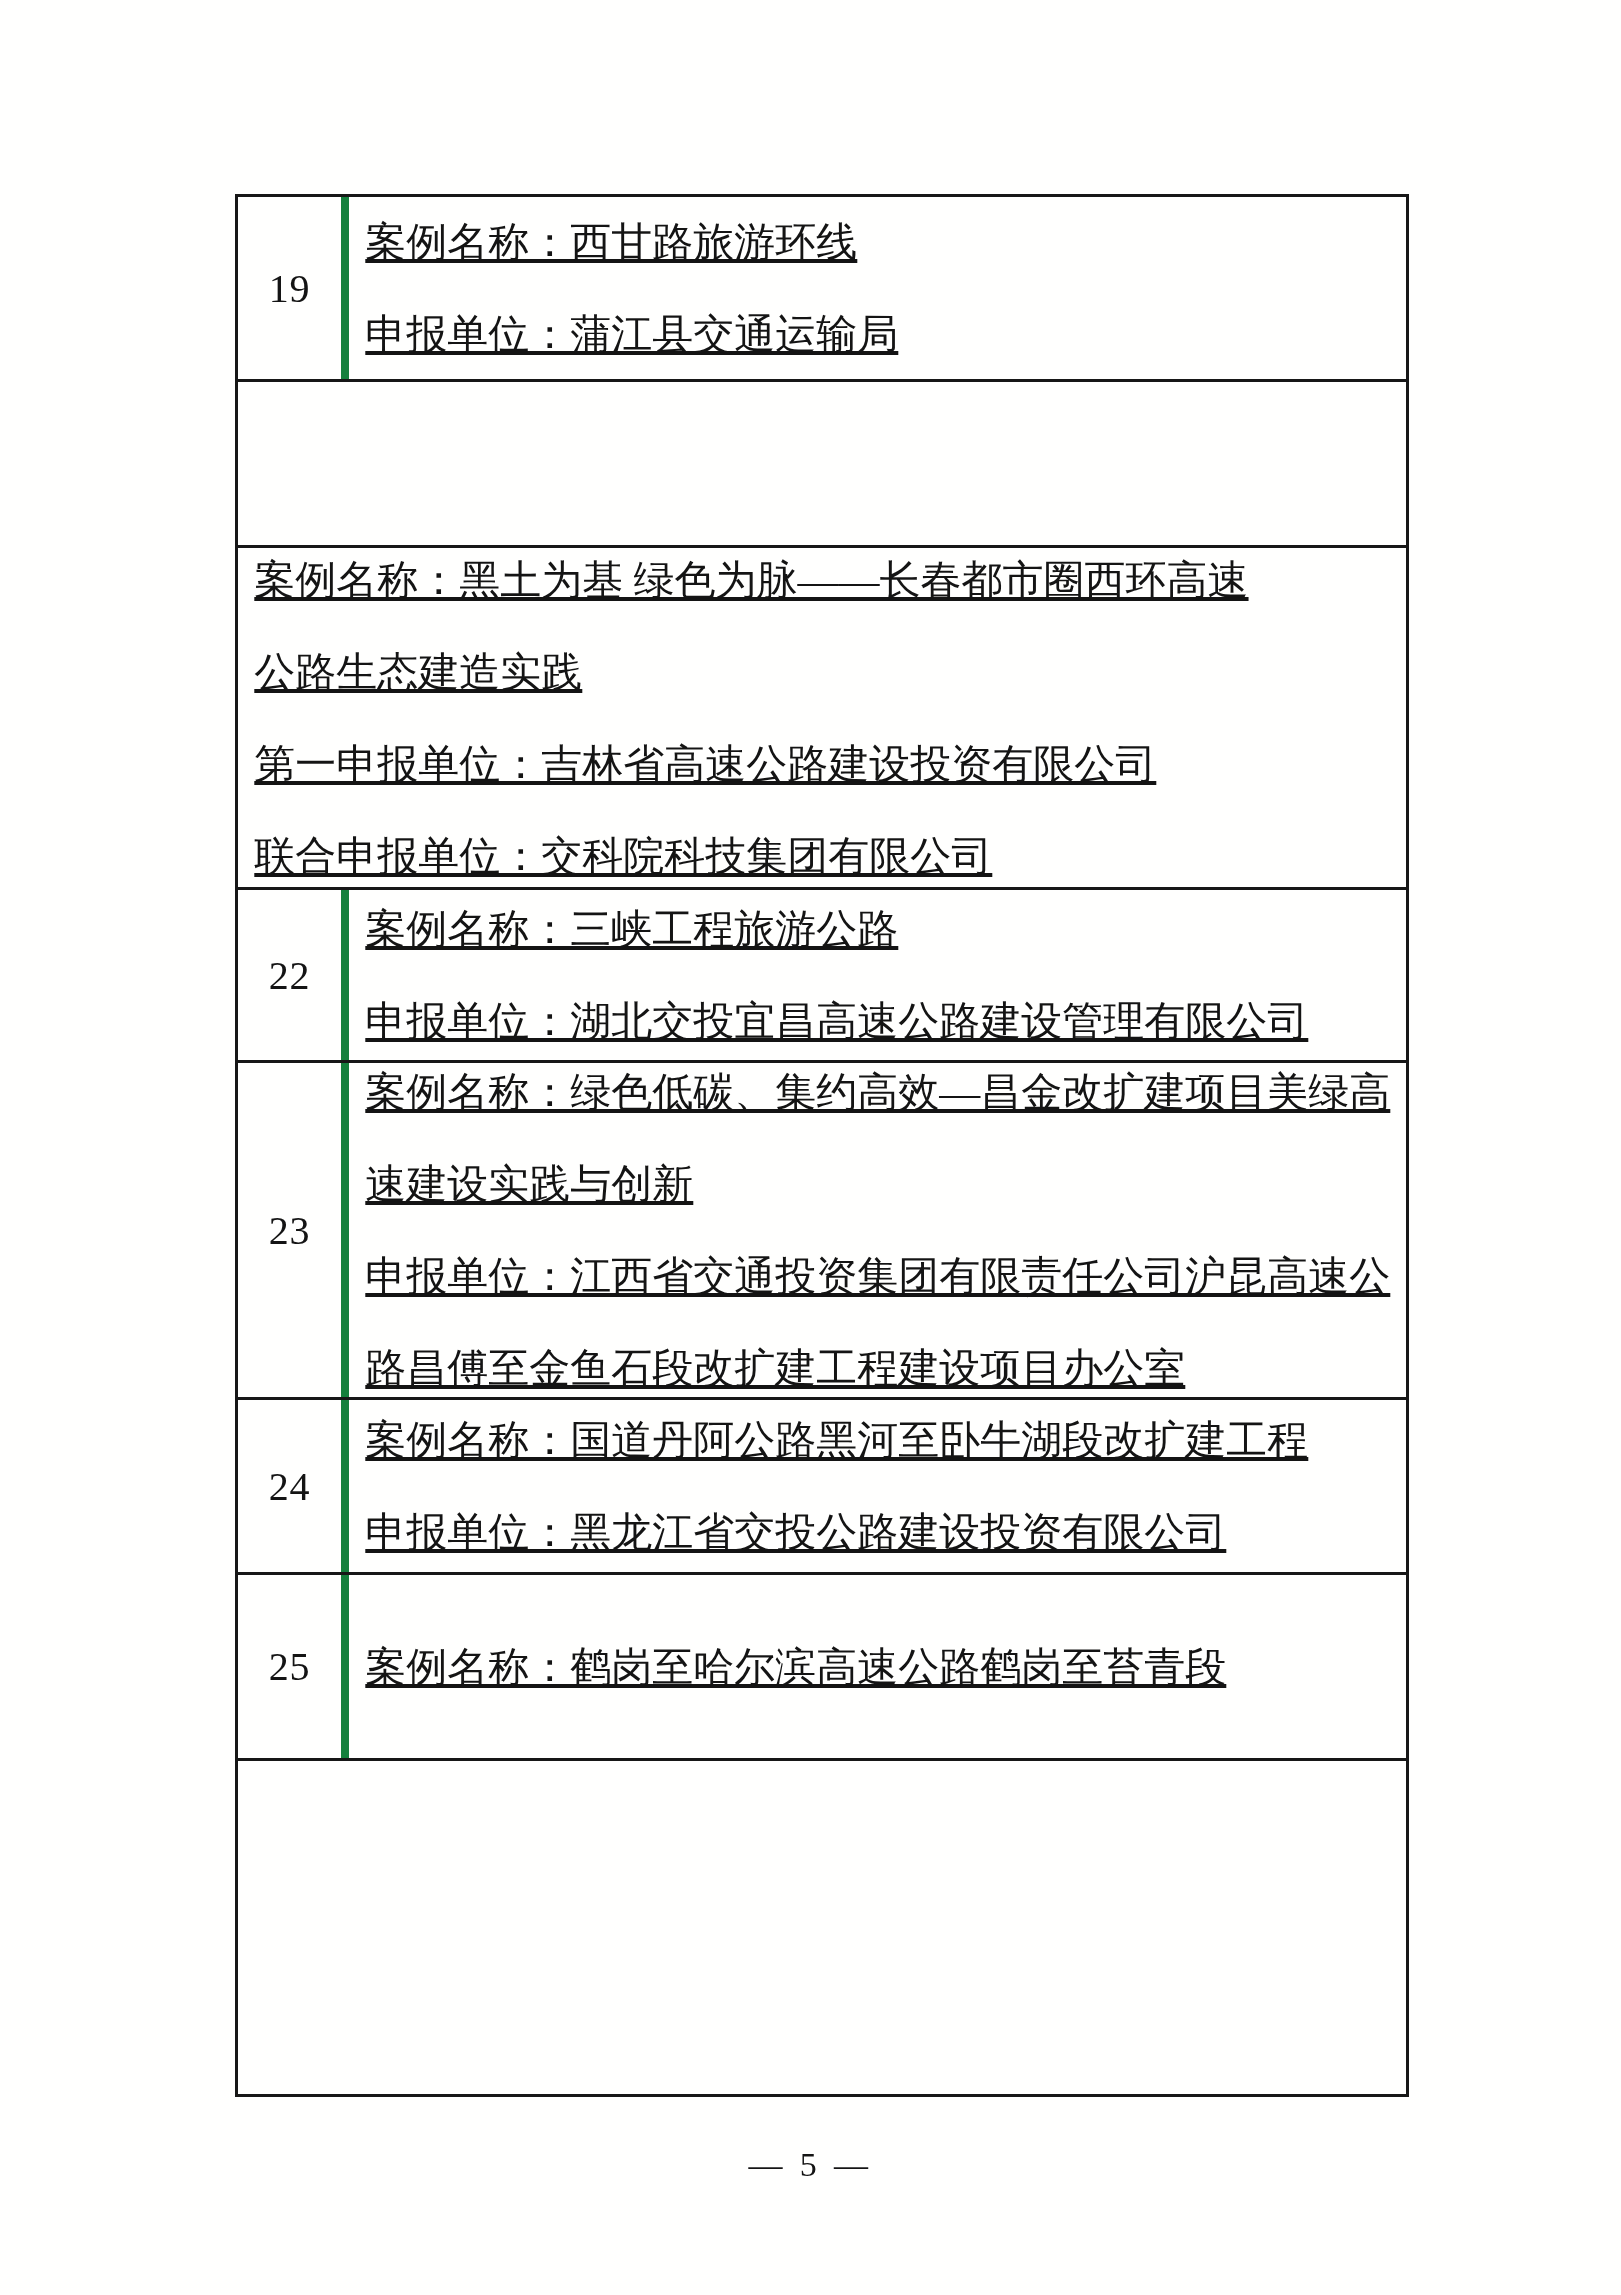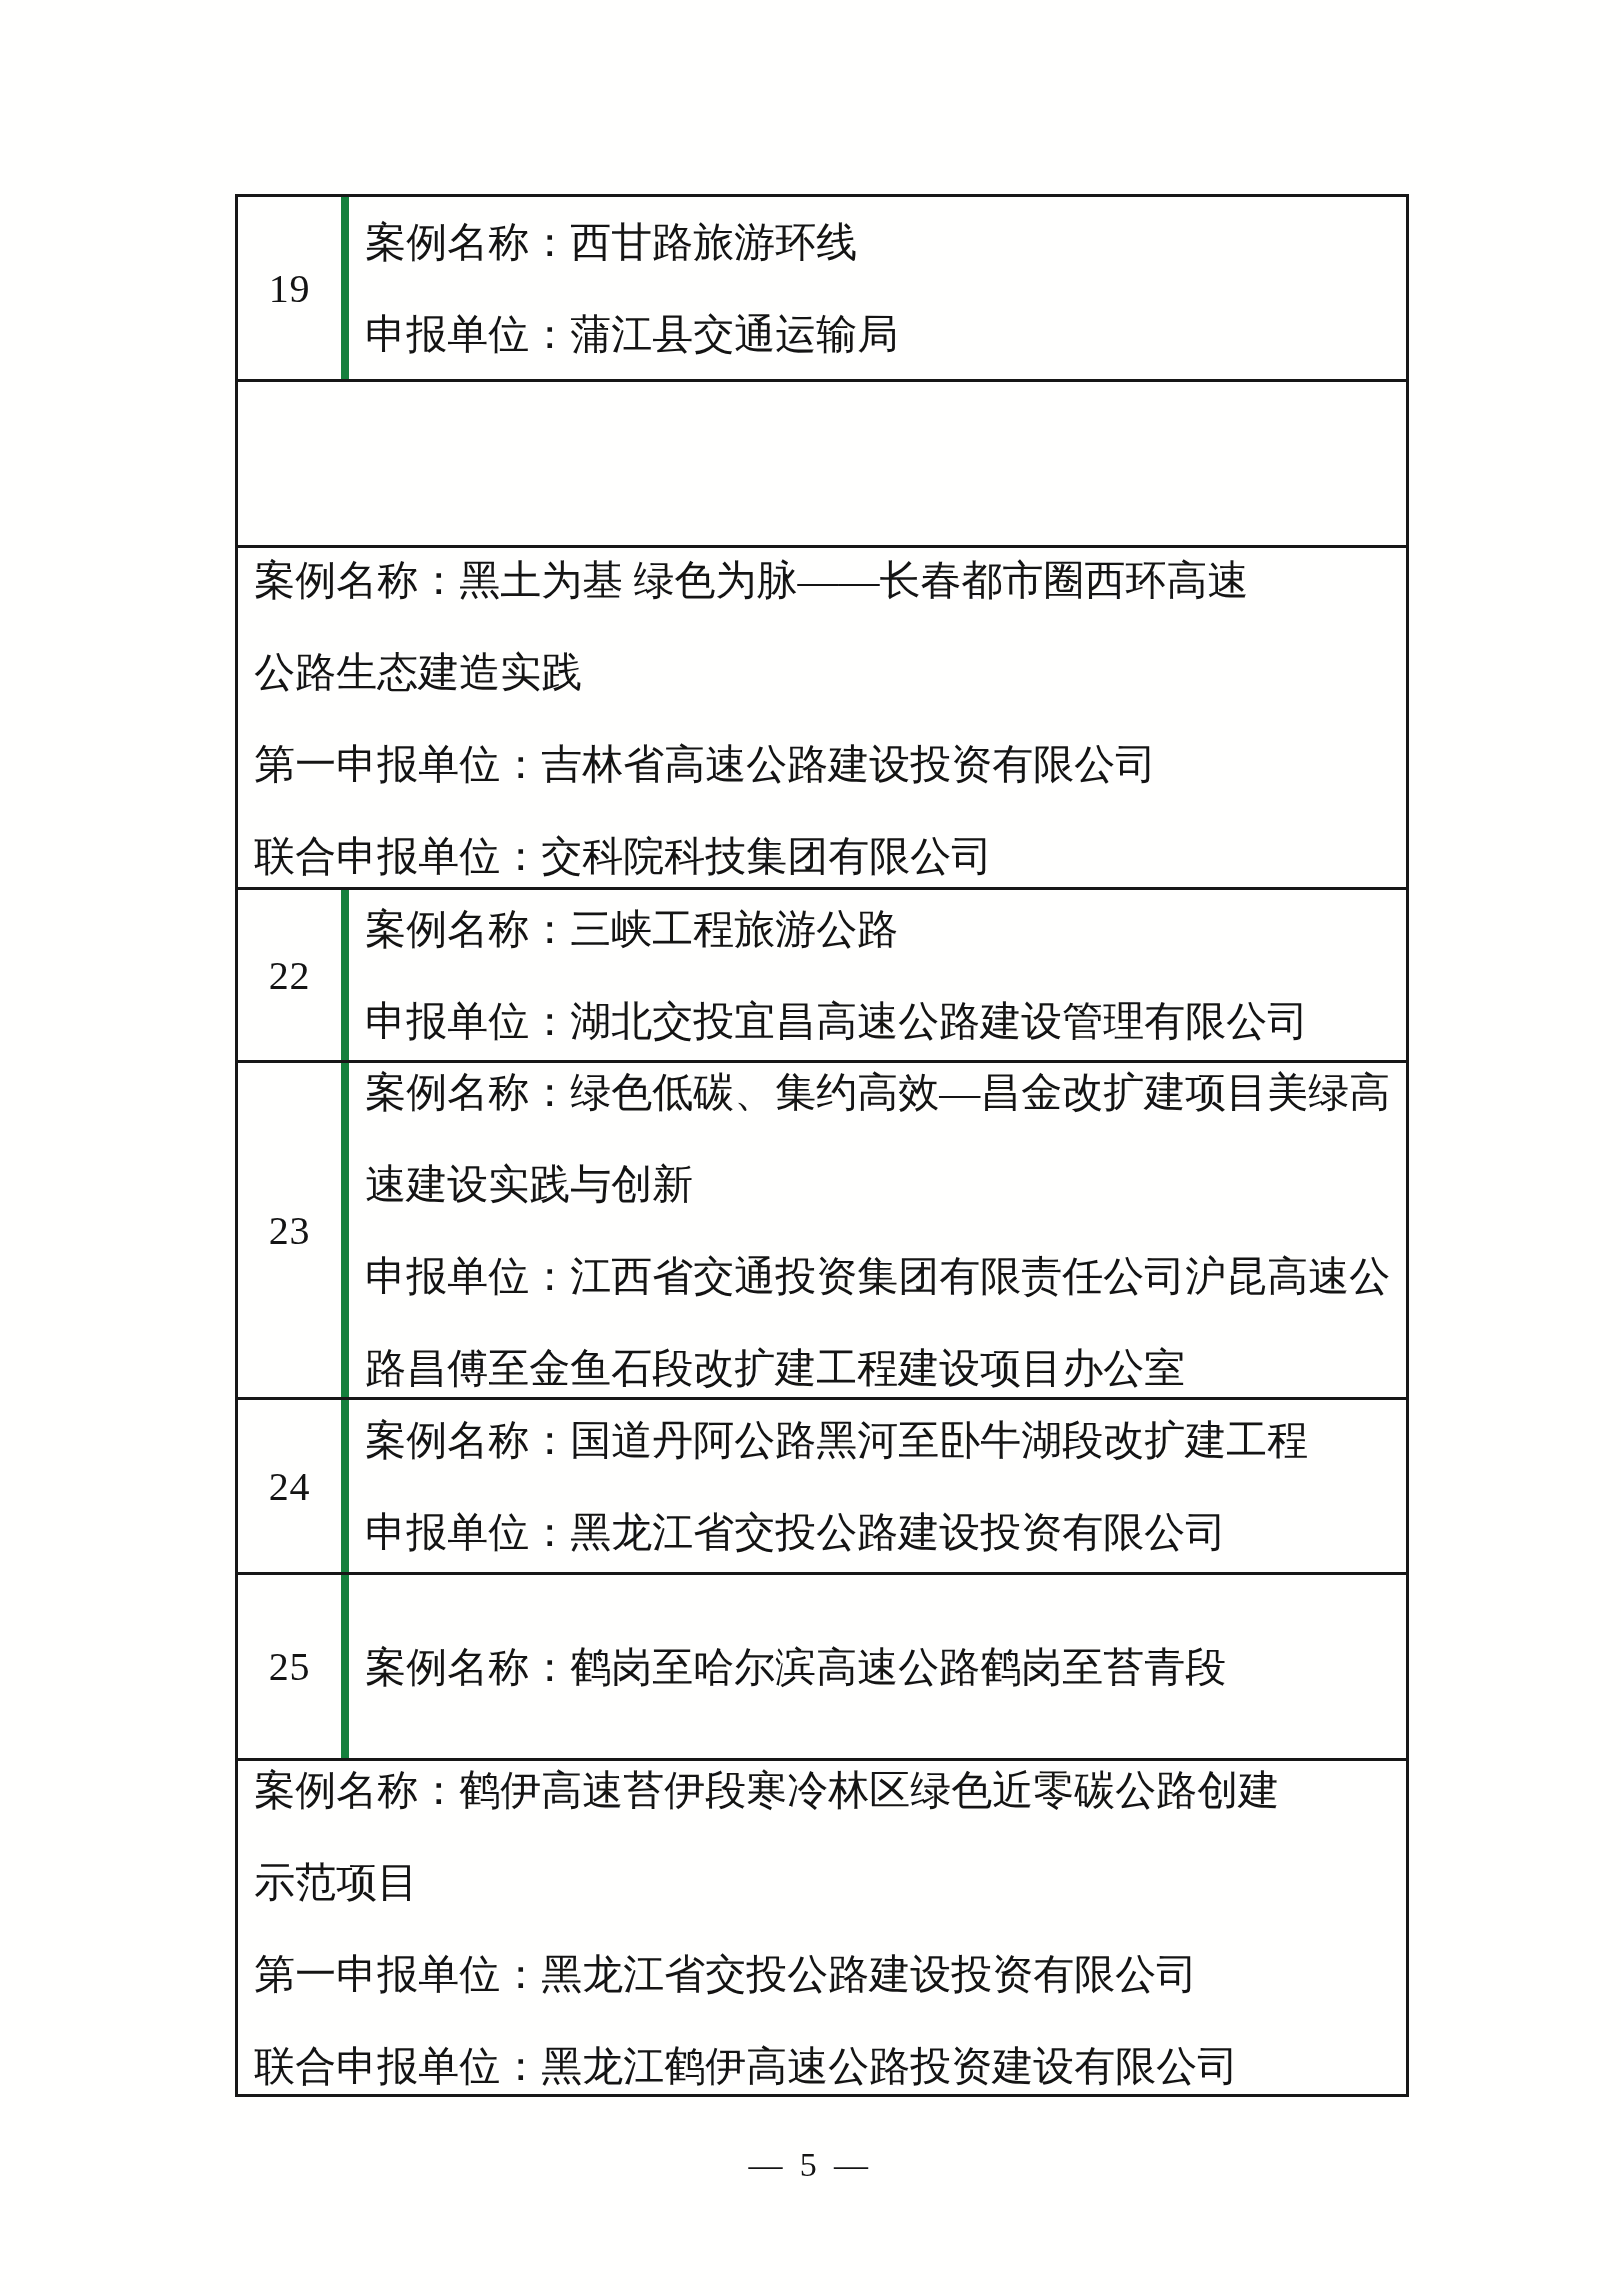--- a/index.html
+++ b/index.html
@@ -32,20 +32,21 @@
     border-right:8px solid #15803d;
     display:flex;align-items:center;justify-content:center;
     font-size:40px;
     letter-spacing:0.7px;
   }
   .cell-content{
     flex:1 1 auto;
     display:flex;flex-direction:column;justify-content:center;
     padding:0 15px 0 16.3px;
     overflow:hidden;
+    text-decoration:underline;
   }
   .line{
     font-size:41px;
     line-height:92px;
     white-space:nowrap;
   }
   .page-footer{
     position:absolute;
     left:0;right:0;top:2143px;
     text-align:center;
@@ -111,26 +112,20 @@
     </div>
 
     <div class="row h25">
       <div class="cell-num">25</div>
       <div class="cell-content">
         <div class="line">案例名称：鹤岗至哈尔滨高速公路鹤岗至苔青段</div>
       </div>
     </div>
 
     <div class="row h26">
-      <div class="cell-content">
-        <div class="line">案例名称：鹤伊高速苔伊段寒冷林区绿色近零碳公路创建</div>
-        <div class="line">示范项目</div>
-        <div class="line">第一申报单位：黑龙江省交投公路建设投资有限公司</div>
-        <div class="line">联合申报单位：黑龙江鹤伊高速公路投资建设有限公司</div>
-      </div>
     </div>
 
   </div>
 
   <div class="page-footer">— 5 —</div>
 
 </div>
 
 
 </body></html>

